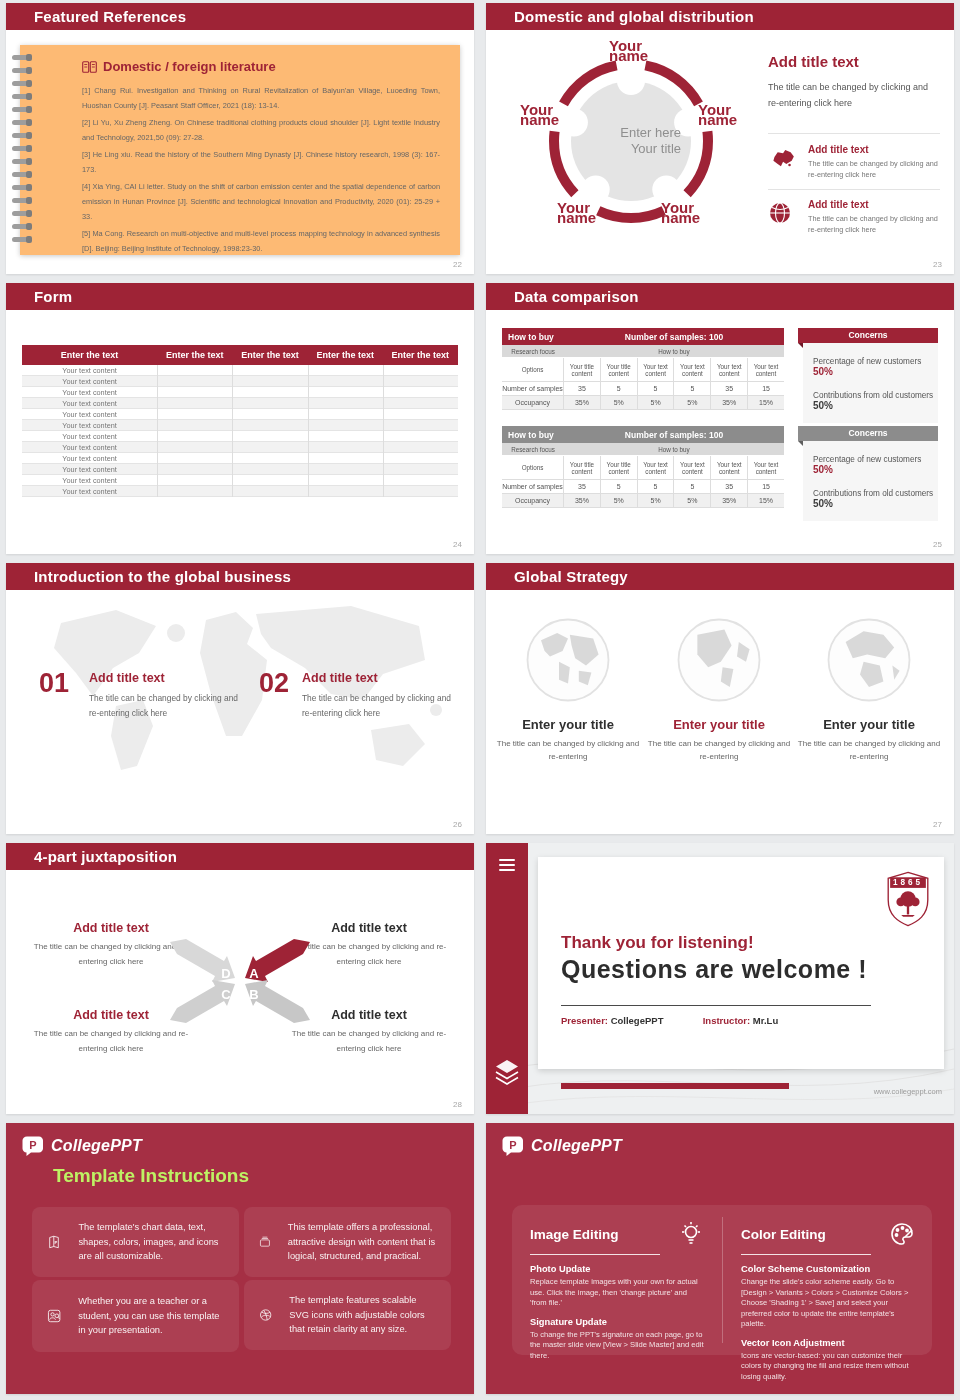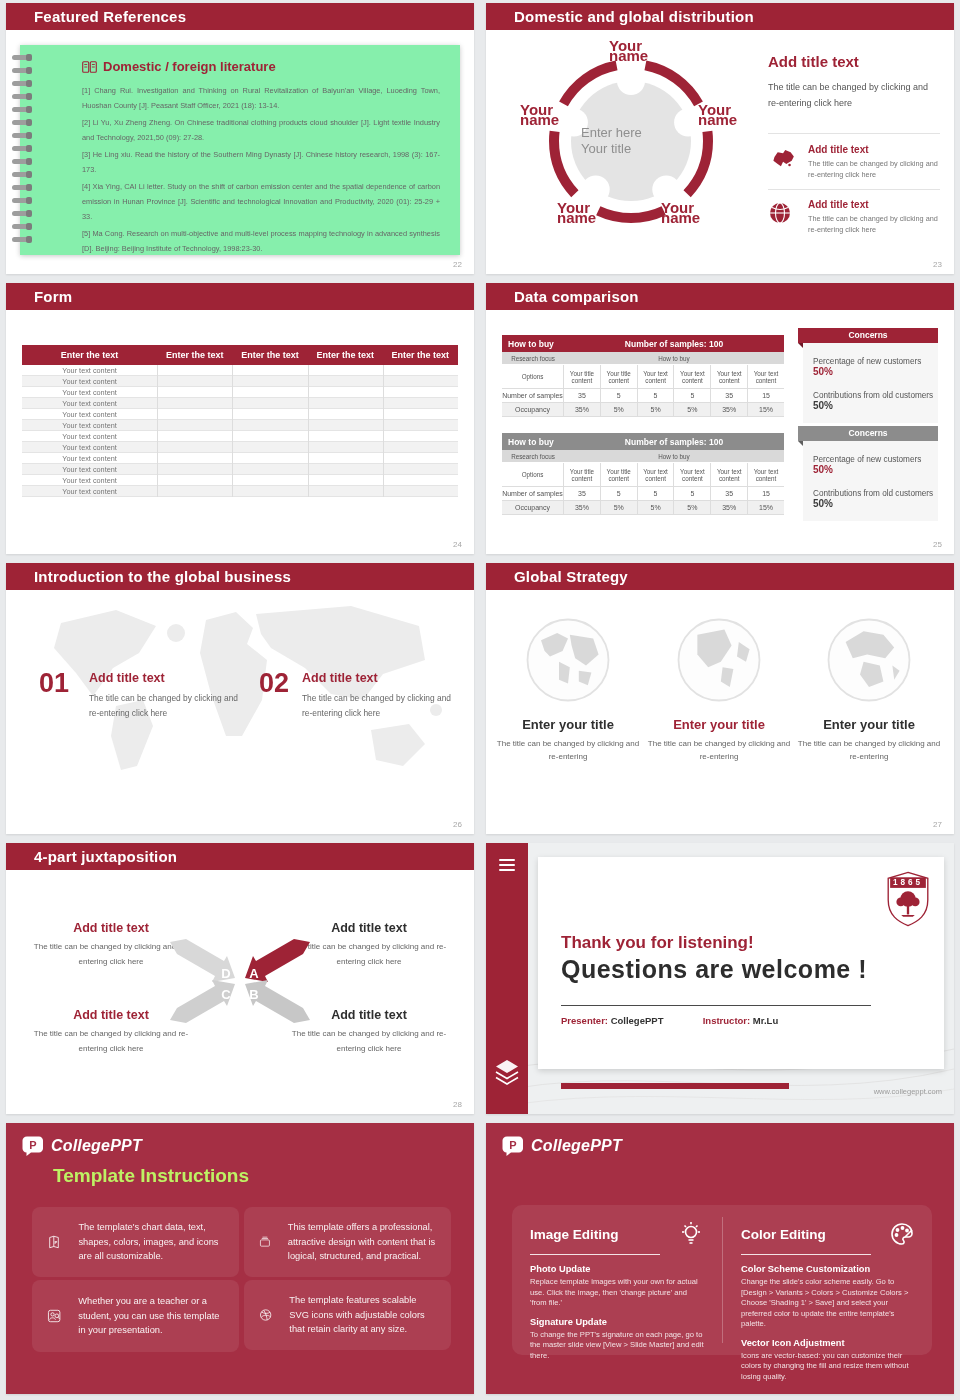--- a/index.html
+++ b/index.html
@@ -13,50 +13,50 @@
   html,body{width:960px;height:1400px;}
   body{background:#e8eaec;font-family:"Liberation Sans",sans-serif;position:relative;overflow:hidden;}
   .tile{position:absolute;width:468px;height:271px;background:#fff;overflow:hidden;box-shadow:0 1px 2px rgba(0,0,0,.10);}
   .bar{height:27px;background:var(--red);color:#fff;font-weight:bold;font-size:15px;line-height:27px;padding-left:28px;letter-spacing:.2px;}
   .pagenum{position:absolute;right:12px;bottom:5px;color:#a7a7a7;font-size:8px;}
   .abs{position:absolute;}
   .red{color:var(--red);}
   .dark{color:#2f2f2f;}
 
   
-  .note-card{position:absolute;left:14px;top:42px;width:440px;height:210px;background:#86efac;box-shadow:0 1px 5px rgba(0,0,0,.22);}
+  .note-card{position:absolute;left:14px;top:42px;width:440px;height:210px;background:#fdba74;box-shadow:0 1px 5px rgba(0,0,0,.22);}
   .coil{position:absolute;left:-8px;width:18px;height:5px;background:#9d9d9d;border-radius:3px;}
   .coil:after{content:"";position:absolute;right:-2px;top:-1px;width:6px;height:7px;background:#7c7c7c;border-radius:2px;}
   .ref-head{position:absolute;left:62px;top:14px;font-size:13px;font-weight:bold;color:var(--red);display:flex;align-items:center;gap:6px;}
   .refs{position:absolute;left:62px;right:20px;top:38px;}
   .refs p{font-size:7.4px;color:#666;line-height:15px;text-align:justify;margin-bottom:2px;}
 
   
   .node-label{position:absolute;width:46px;color:var(--red);font-weight:bold;font-size:15px;line-height:10px;}
-  .gear-center{position:absolute;left:95px;top:122px;width:100px;text-align:left;color:#8f8f8f;font-size:13px;line-height:16px;}
+  .gear-center{position:absolute;left:95px;top:122px;width:100px;text-align:right;color:#8f8f8f;font-size:13px;line-height:16px;}
   .d-head{position:absolute;left:282px;top:50px;font-size:15px;font-weight:bold;color:var(--red);}
   .d-body{position:absolute;left:282px;top:76px;width:172px;font-size:9px;color:#555;line-height:16px;}
   .d-div{position:absolute;left:282px;right:14px;height:1px;background:#e3e3e3;}
   .d-item{position:absolute;left:282px;width:172px;display:flex;gap:10px;}
   .d-item .ic{flex:0 0 30px;padding-top:2px;}
   .d-item h5{font-size:10px;color:var(--red);margin-bottom:3px;}
   .d-item p{font-size:7.3px;color:#777;line-height:11px;}
 
   
   .ftable{position:absolute;left:16px;top:62px;width:436px;}
   .fhead{display:flex;background:var(--red);color:#fff;font-weight:bold;font-size:9px;height:20px;align-items:center;}
   .fhead span{text-align:center;}
   .fc1{width:31%;} .fcn{width:17.25%;}
   .frow{display:flex;height:11px;align-items:center;border-bottom:1px solid #e4e4e4;position:relative;font-size:7.3px;color:#777;}
   .frow:nth-child(odd){background:#f2f2f2;}
   .frow .fc1{text-align:center;}
   .fvline{position:absolute;top:20px;bottom:0;width:1px;background:#ddd;}
 
   
-  .ct{position:absolute;left:16px;width:282px;font-size:6.3px;color:#555;margin-top:7px;}
+  .ct{position:absolute;left:16px;width:282px;font-size:6.3px;color:#555;}
   .ct .h{display:flex;height:17px;color:#fff;font-weight:bold;font-size:8.5px;align-items:center;}
   .ct .h .cor{width:62px;padding-left:6px;}
   .ct .h .rest{flex:1;text-align:center;}
   .ct .sub{display:flex;height:13px;background:#d9d9d9;align-items:center;border-bottom:1px solid #fff;}
   .ct .sub .cor{width:62px;text-align:center;}
   .ct .sub .rest{flex:1;text-align:center;}
   .ct .r{display:flex;border-bottom:1px solid #ddd;}
   .ct .r .lab{width:62px;display:flex;align-items:center;justify-content:center;text-align:center;border-right:1px solid #ddd;}
   .ct .r .c{flex:1;display:flex;align-items:center;justify-content:center;text-align:center;border-right:1px solid #ddd;padding:1px;}
   .ct .r .c:last-child{border-right:none;}

